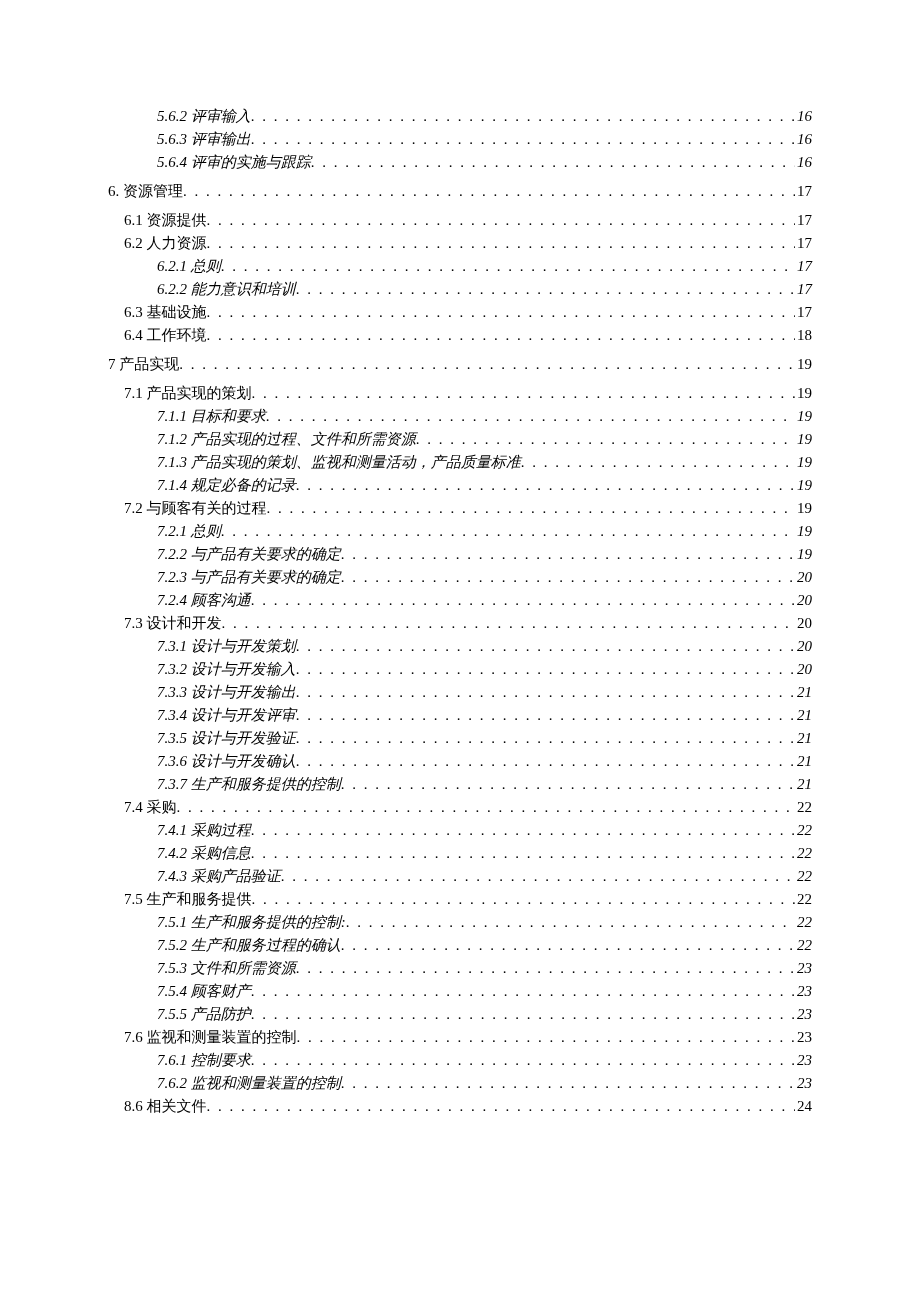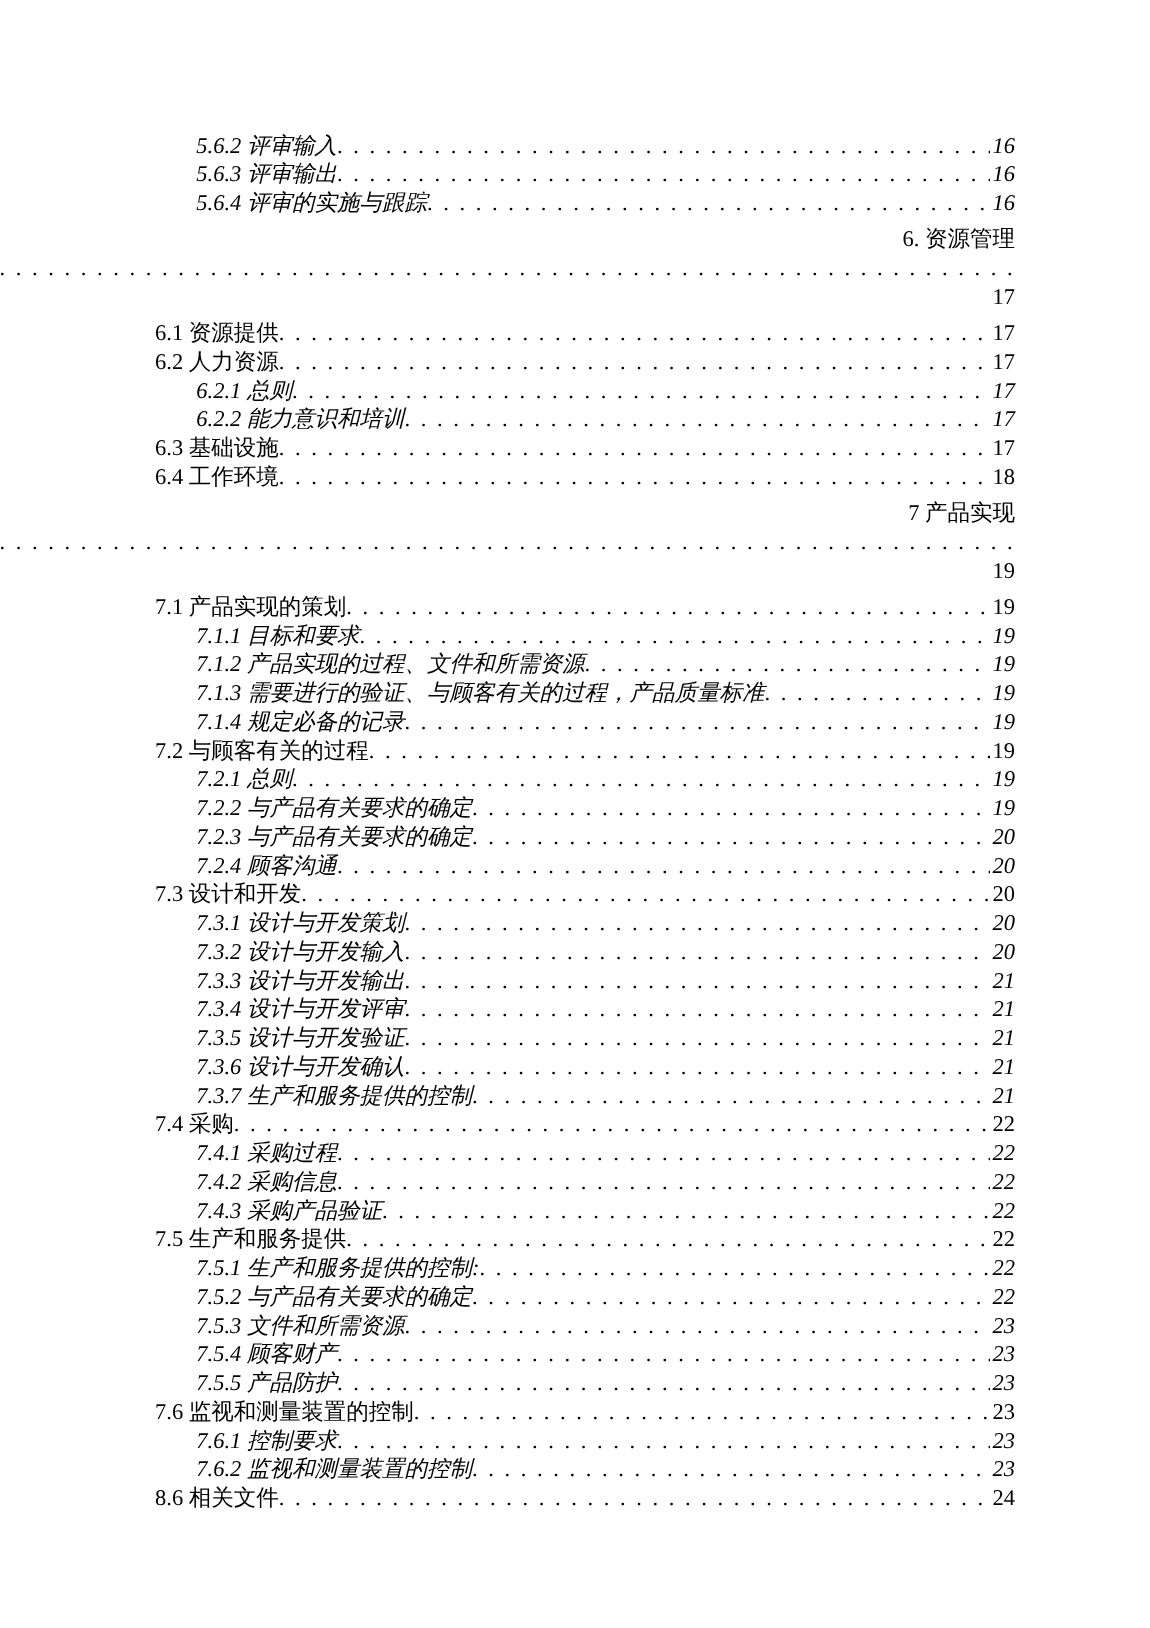--- a/index.html
+++ b/index.html
@@ -10,42 +10,42 @@
   }
   .page {
     width: 920px;
     height: 1302px;
     box-sizing: border-box;
     padding: 105px 108px 90px 108px;
     position: relative;
   }
   .toc-line {
     display: flex;
-    align-items: flex-end;
+    align-items: flex-start;
     white-space: nowrap;
-    font-size: 18px;
+    font-size: 15px;
     line-height: 23px;
   }
   .toc-label {
     flex: 0 0 auto;
   }
   .toc-dots {
     flex: 1 1 auto;
     overflow: hidden;
     letter-spacing: 2px;
     font-style: normal;
   }
   .toc-dots::after {
     content: ". . . . . . . . . . . . . . . . . . . . . . . . . . . . . . . . . . . . . . . . . . . . . . . . . . . . . . . . . . . . . . . . . . . . . . . . . . . . . . . . . . . . . . . . . . . . . . . . . . . . . . . . . . . . . . . . . . . . . . . . . . . . . . . . . . . . . . . . . . . . . . . . . . . . . . . . . . . . . . . .";
   }
   .toc-page {
     flex: 0 0 auto;
     padding-left: 2px;
   }
-  .lvl1 { margin-left: 0px;  font-style: normal; flex-direction: column; }
+  .lvl1 { margin-left: 0px;  font-style: normal; }
   .lvl2 { margin-left: 16px; font-style: normal; }
   .lvl3 { margin-left: 49px; font-style: italic; }
   .lvl1 .toc-page, .lvl2 .toc-page { font-style: normal; }
   .lvl3 .toc-page { font-style: italic; }
   .spacer-before-top { height: 6px; }
   .spacer-after-top  { height: 6px; }
 </style>
 </head>
 <body>
 
@@ -119,21 +119,21 @@
         <span class="toc-label">7.1.1 目标和要求</span>
         <span class="toc-dots"></span>
         <span class="toc-page">19</span>
       </div>
       <div class="toc-line lvl3">
         <span class="toc-label">7.1.2 产品实现的过程、文件和所需资源</span>
         <span class="toc-dots"></span>
         <span class="toc-page">19</span>
       </div>
       <div class="toc-line lvl3">
-        <span class="toc-label">7.1.3 需要进行的验证、与顾客有关的过程，产品质量标准</span>
+        <span class="toc-label">7.1.3 产品实现的策划、监视和测量活动，产品质量标准</span>
         <span class="toc-dots"></span>
         <span class="toc-page">19</span>
       </div>
       <div class="toc-line lvl3">
         <span class="toc-label">7.1.4 规定必备的记录</span>
         <span class="toc-dots"></span>
         <span class="toc-page">19</span>
       </div>
       <div class="toc-line lvl2">
         <span class="toc-label">7.2 与顾客有关的过程</span>
@@ -224,21 +224,21 @@
         <span class="toc-label">7.5 生产和服务提供</span>
         <span class="toc-dots"></span>
         <span class="toc-page">22</span>
       </div>
       <div class="toc-line lvl3">
         <span class="toc-label">7.5.1 生产和服务提供的控制:</span>
         <span class="toc-dots"></span>
         <span class="toc-page">22</span>
       </div>
       <div class="toc-line lvl3">
-        <span class="toc-label">7.5.2  与产品有关要求的确定</span>
+        <span class="toc-label">7.5.2  生产和服务过程的确认</span>
         <span class="toc-dots"></span>
         <span class="toc-page">22</span>
       </div>
       <div class="toc-line lvl3">
         <span class="toc-label">7.5.3  文件和所需资源</span>
         <span class="toc-dots"></span>
         <span class="toc-page">23</span>
       </div>
       <div class="toc-line lvl3">
         <span class="toc-label">7.5.4  顾客财产</span>

